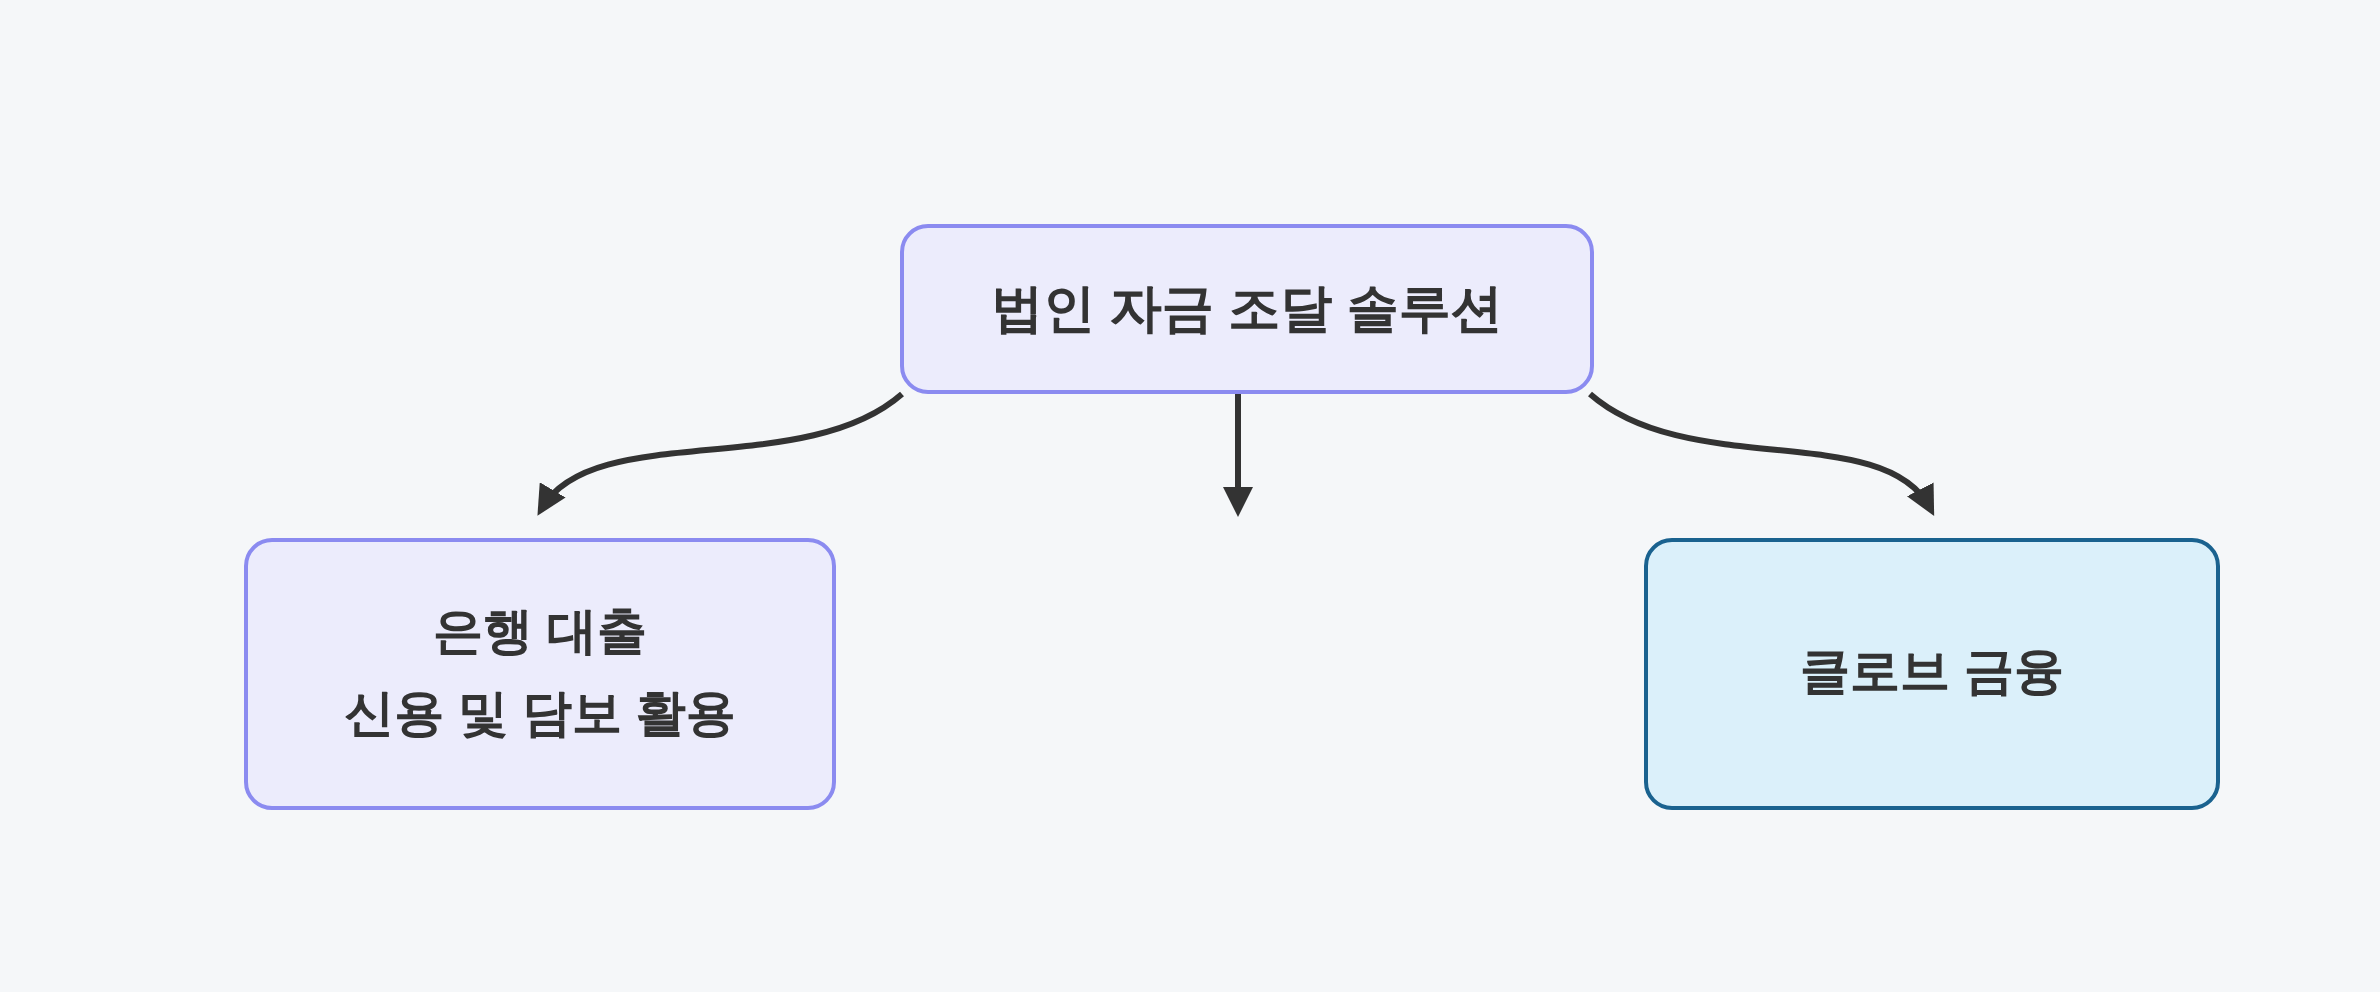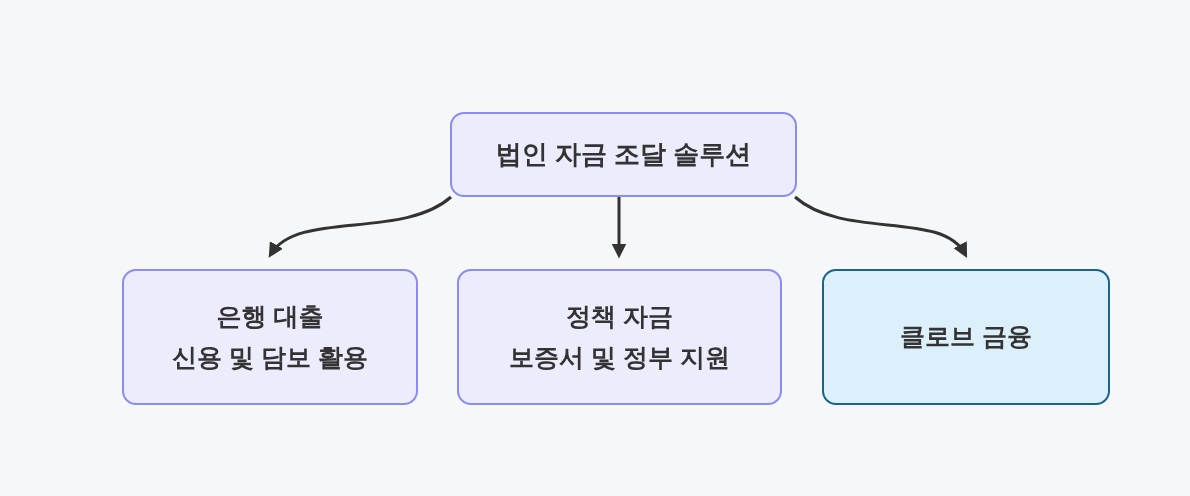--- a/index.html
+++ b/index.html
@@ -88,22 +88,18 @@
 
   <div class="node node--child node--bank">
     <span class="node-line">은행 대출</span>
     <span class="node-line">신용 및 담보 활용</span>
   </div>
 
   <div class="node node--root">
     <span class="node-line">법인 자금 조달 솔루션</span>
   </div>
 
-  <div class="node node--child node--policy">
-    <span class="node-line">정책 자금</span>
-    <span class="node-line">보증서 및 정부 지원</span>
-  </div>
 
   <div class="node node--child node--clove">
     <span class="node-line">클로브 금융</span>
   </div>
 
 </div>
 
 </body></html>

